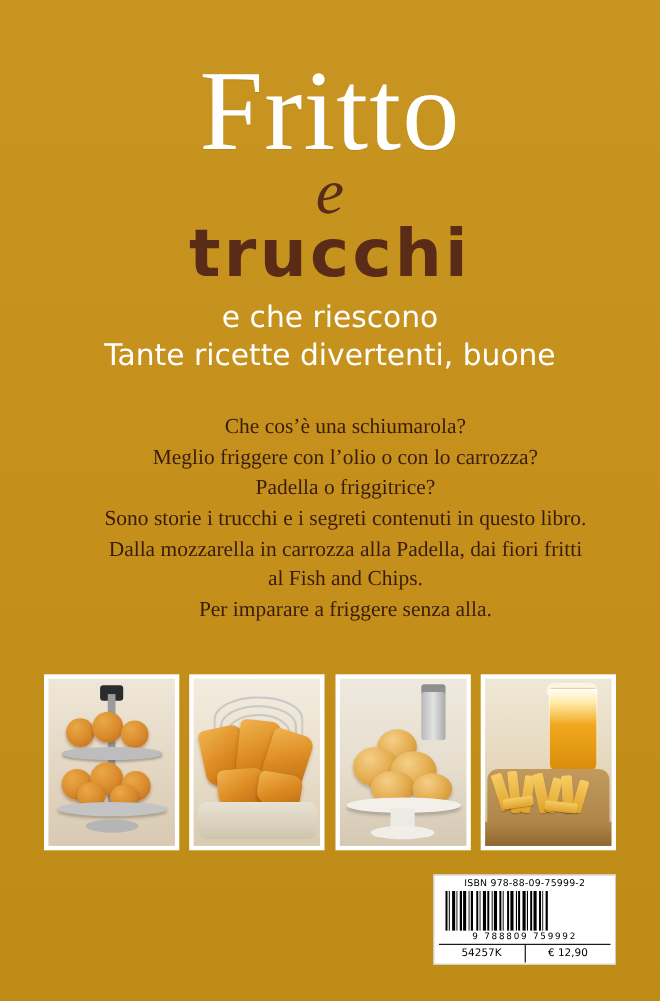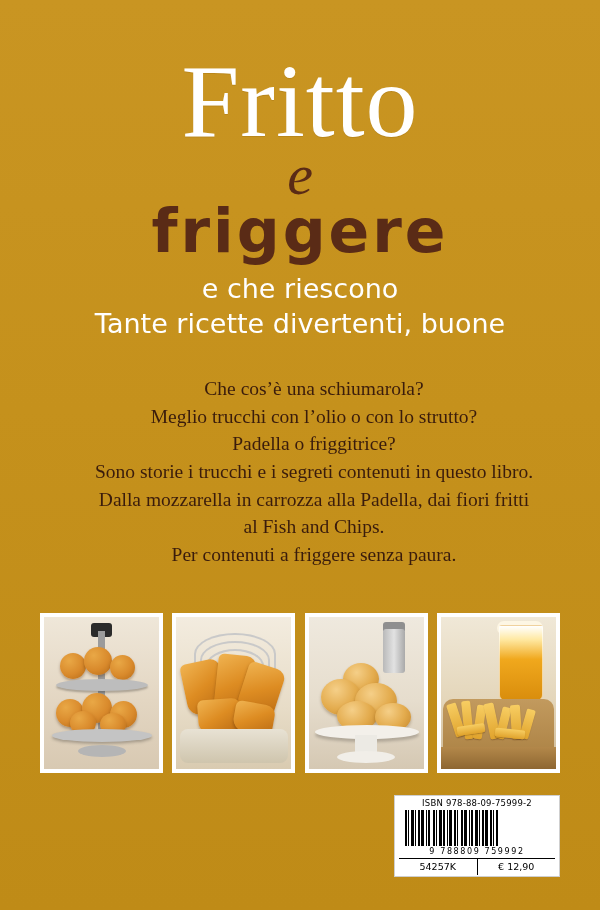--- a/index.html
+++ b/index.html
@@ -210,36 +210,36 @@
   .isbn-code { border-right: 1px solid #000; }
 </style>
 </head>
 <body>
 
 <div class="cover">
 
   <div class="title-block">
     <div class="title-main">Fritto</div>
     <div class="title-e">e</div>
-    <div class="title-sub">friggere</div>
+    <div class="title-sub">trucchi</div>
   </div>
 
   <div class="tagline">
     <div>e che riescono</div>
     <div>Tante ricette divertenti, buone</div>
   </div>
 
   <div class="blurb">
     <div>Che cos’è una schiumarola?</div>
-    <div>Meglio trucchi con l’olio o con lo strutto?</div>
+    <div>Meglio friggere con l’olio o con lo carrozza?</div>
     <div>Padella o friggitrice?</div>
     <div>Sono storie i trucchi e i segreti contenuti in questo libro.</div>
     <div>Dalla mozzarella in carrozza alla Padella, dai fiori fritti</div>
     <div>al Fish and Chips.</div>
-    <div>Per contenuti a friggere senza paura.</div>
+    <div>Per imparare a friggere senza alla.</div>
   </div>
 
   <div class="photos">
 
     <div class="photo">
       <div class="photo-inner p1">
         <div class="knob"></div>
         <div class="stand-pole"></div>
         <div class="ball" style="left:16px;top:36px;width:26px;height:26px;"></div>
         <div class="ball" style="left:40px;top:30px;width:28px;height:28px;"></div>

